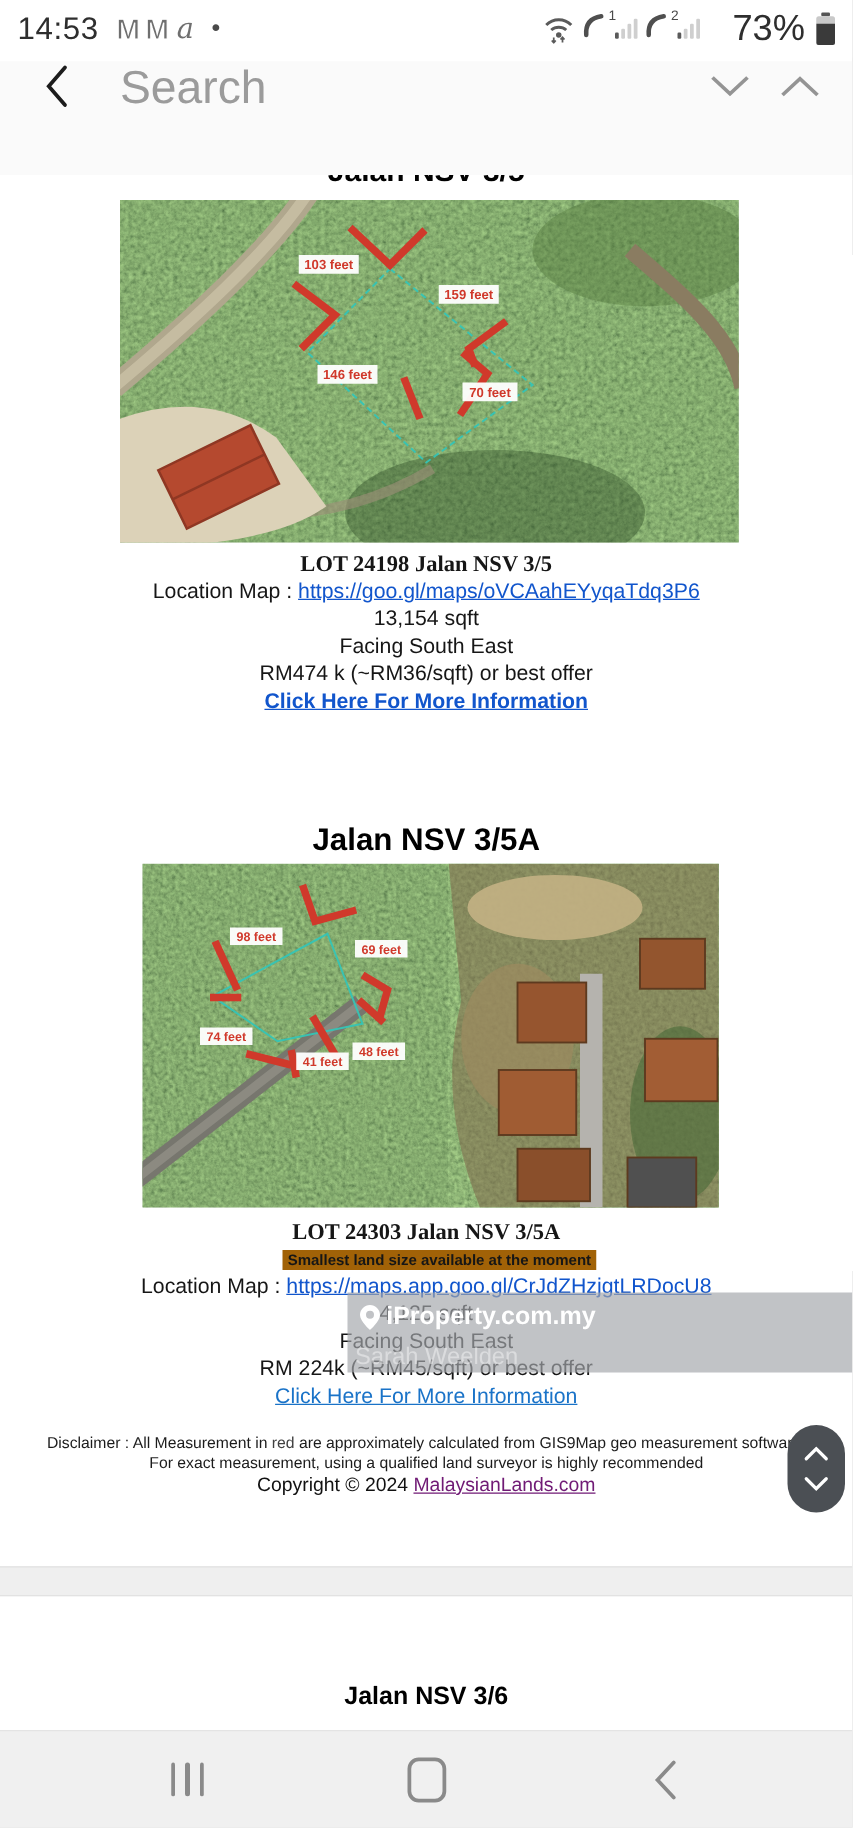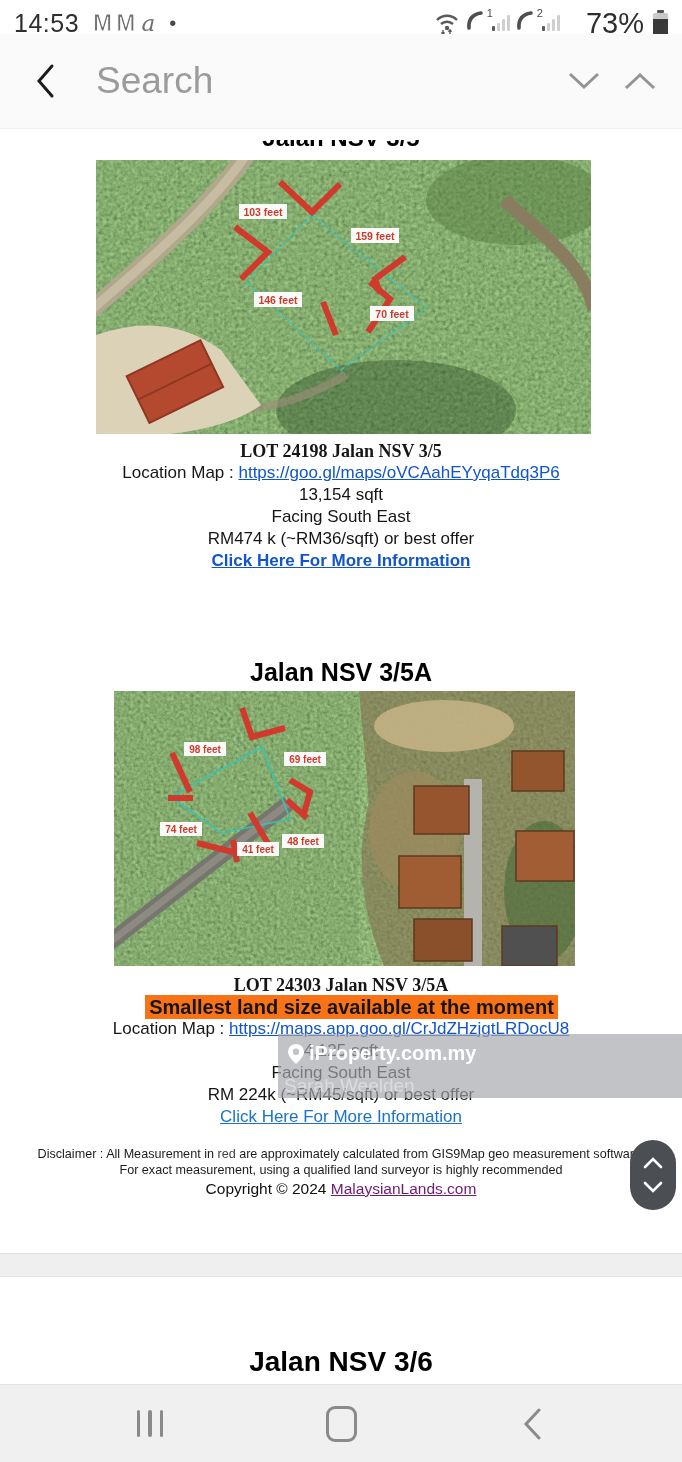--- a/index.html
+++ b/index.html
@@ -18,56 +18,56 @@
   .batt{position:relative;width:15px;height:26px;margin-left:3px;}
   .batt .tip{position:absolute;top:0;left:4px;width:7px;height:3px;background:#555;border-radius:1px;}
   .batt .body{position:absolute;top:3px;left:0;width:15px;height:23px;background:#c9c9c9;border-radius:2px;overflow:hidden;}
   .batt .lvl{position:absolute;bottom:0;left:0;width:100%;height:73%;background:#3a3a3a;}
   .bars{display:flex;align-items:flex-end;gap:2px;height:16px;}
   .bars i{display:block;width:3px;background:#cfcfcf;border-radius:1px;}
   .bars i.on{background:#5a5a5a;}
   .phone-num{position:relative;}
   .phone-num .pn{position:absolute;top:-3px;right:-7px;font-size:11px;color:#4a4a4a;}
   
-  .app-header{position:absolute;top:34px;left:0;right:0;height:94px;background:#fafafa;
-    border-bottom:1px solid #f1f1f1;display:flex;align-items:center;}
+  .app-header{position:absolute;top:49px;left:0;right:0;height:94px;background:#fafafa;
+    border-bottom:1px solid #f1f1f1;display:flex;align-items:flex-start;}
   .hdr-back{margin-left:34px;width:34px;height:40px;display:flex;align-items:center;cursor:pointer;}
   .hdr-title{font-size:37px;color:#9b9b9b;margin-left:28px;flex:1;}
   .hdr-chev{width:56px;height:40px;display:flex;align-items:center;justify-content:center;cursor:pointer;}
   
   .doc{position:absolute;top:140px;left:0;right:0;bottom:78px;background:#fff;overflow:hidden;}
   .clip-head{position:absolute;top:0;left:0;right:0;height:13px;overflow:hidden;}
   .clip-head .inner{margin-top:-16px;font-size:24px;font-weight:700;text-align:center;color:#000;}
   .map1{position:absolute;left:96px;top:20px;width:495px;height:274px;}
   .sec-head{position:absolute;left:0;right:0;top:518px;font-size:25px;font-weight:700;text-align:center;color:#000;}
   .map2{position:absolute;left:114px;top:551px;width:461px;height:275px;}
   .tb{position:absolute;left:0;right:0;}
   .tb .ln{height:22px;line-height:22px;font-size:17px;text-align:center;color:#161616;}
   .tb .lot{font-weight:700;font-size:18px;font-family:Liberation Serif, serif;}
   .link{color:#1155cc;text-decoration:underline;cursor:pointer;}
   .cta{color:#1155cc;text-decoration:underline;font-weight:700;cursor:pointer;}
   .cta2{color:#1a73c8;text-decoration:underline;cursor:pointer;}
-  .hl{background:#f97316;font-weight:700;font-size:20px;padding:1px 4px;margin-left:21px;}
+  .hl{background:#a16207;font-weight:700;font-size:12px;padding:1px 4px;margin-left:21px;}
   .tb1{top:300px;}
   .tb2{top:834px;}
   .watermark{position:absolute;left:278px;top:894px;width:404px;height:64px;
     background:rgba(163,167,171,0.68);overflow:hidden;}
   .wm-brand{display:flex;align-items:center;gap:5px;margin:8px 0 0 10px;
     color:#fff;font-weight:700;font-size:20px;}
   .wm-agent{margin:10px 0 0 6px;color:rgba(255,255,255,0.42);font-size:19px;}
   .disc{position:absolute;left:0;right:0;top:1006px;text-align:center;font-size:12.6px;line-height:16px;color:#1c1c1c;}
   .disc .red{color:#404040;text-align:right;}
   .copy{position:absolute;left:0;right:0;top:1040px;text-align:center;font-size:15.5px;color:#111;}
   .copy .navy{color:#701a75;text-decoration:underline;cursor:pointer;}
   .scroll-pill{position:absolute;left:630px;top:1000px;width:46px;height:70px;border-radius:23px;
     background:#4b4f54;display:flex;flex-direction:column;align-items:center;justify-content:center;gap:8px;}
   .scroll-pill .sp-btn{width:24px;height:16px;display:flex;align-items:center;justify-content:center;cursor:pointer;}
   .page-sep{position:absolute;left:0;right:0;top:1113px;height:22px;background:#efefef;
     border-top:1px solid #e2e2e2;border-bottom:1px solid #e2e2e2;}
-  .next-head{position:absolute;left:0;right:0;top:1206px;font-size:28px;font-weight:700;text-align:center;color:#000;}
+  .next-head{position:absolute;left:0;right:0;top:1206px;font-size:20px;font-weight:700;text-align:center;color:#000;}
   
   .nav-bar{position:absolute;left:0;right:0;bottom:0;height:78px;background:#f0f0f0;
     border-top:1px solid #e4e4e4;display:flex;align-items:center;justify-content:space-between;padding:0 120px;box-sizing:border-box;}
   .nav-btn{width:60px;height:48px;display:flex;align-items:center;justify-content:center;cursor:pointer;}
   .recents{display:flex;gap:8px;}
   .recents i{display:block;width:3.5px;height:27px;background:#8a8a8a;border-radius:2px;}
   .home-sq{width:25px;height:30px;border:3.5px solid #8a8a8a;border-radius:9px;}
   svg text{font-family:"Liberation Sans",sans-serif;}
 </style>
 </head>

